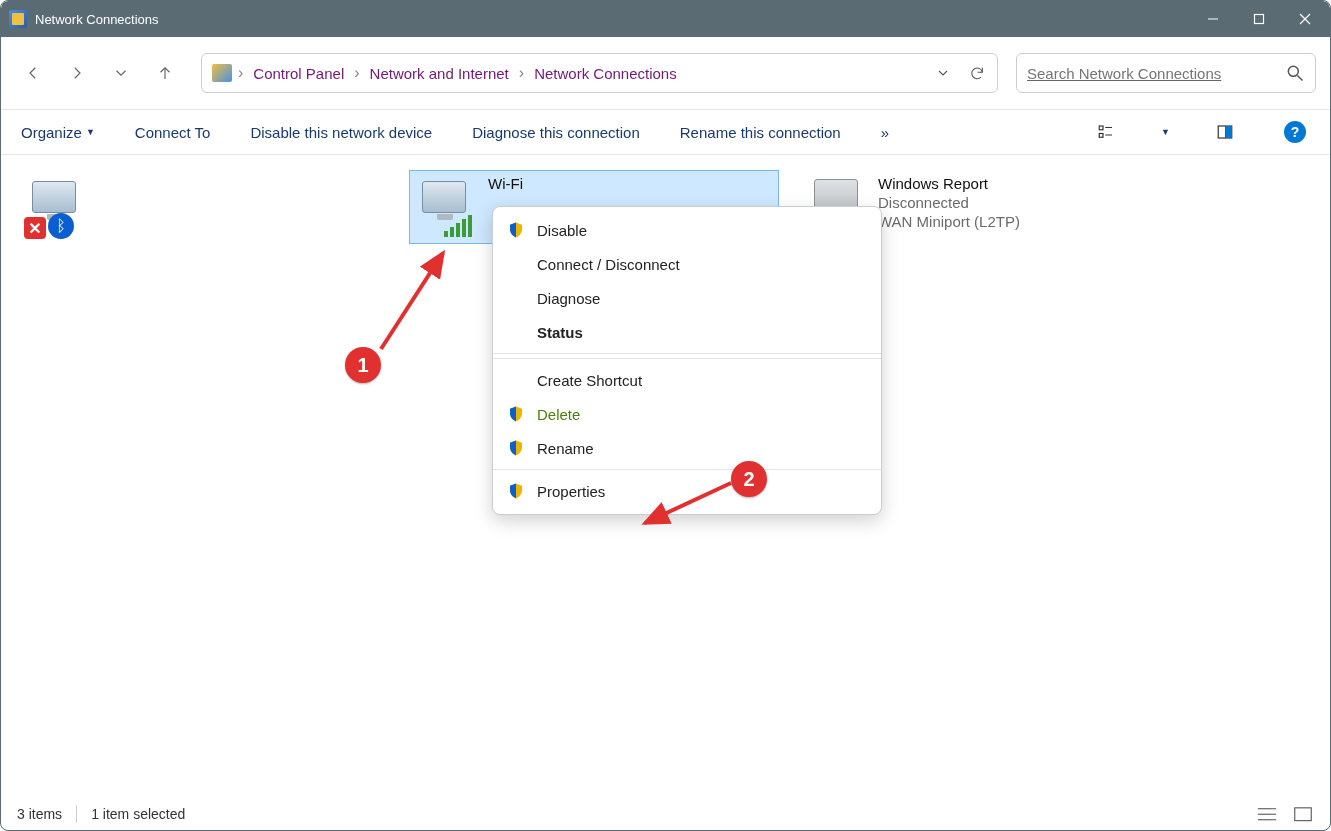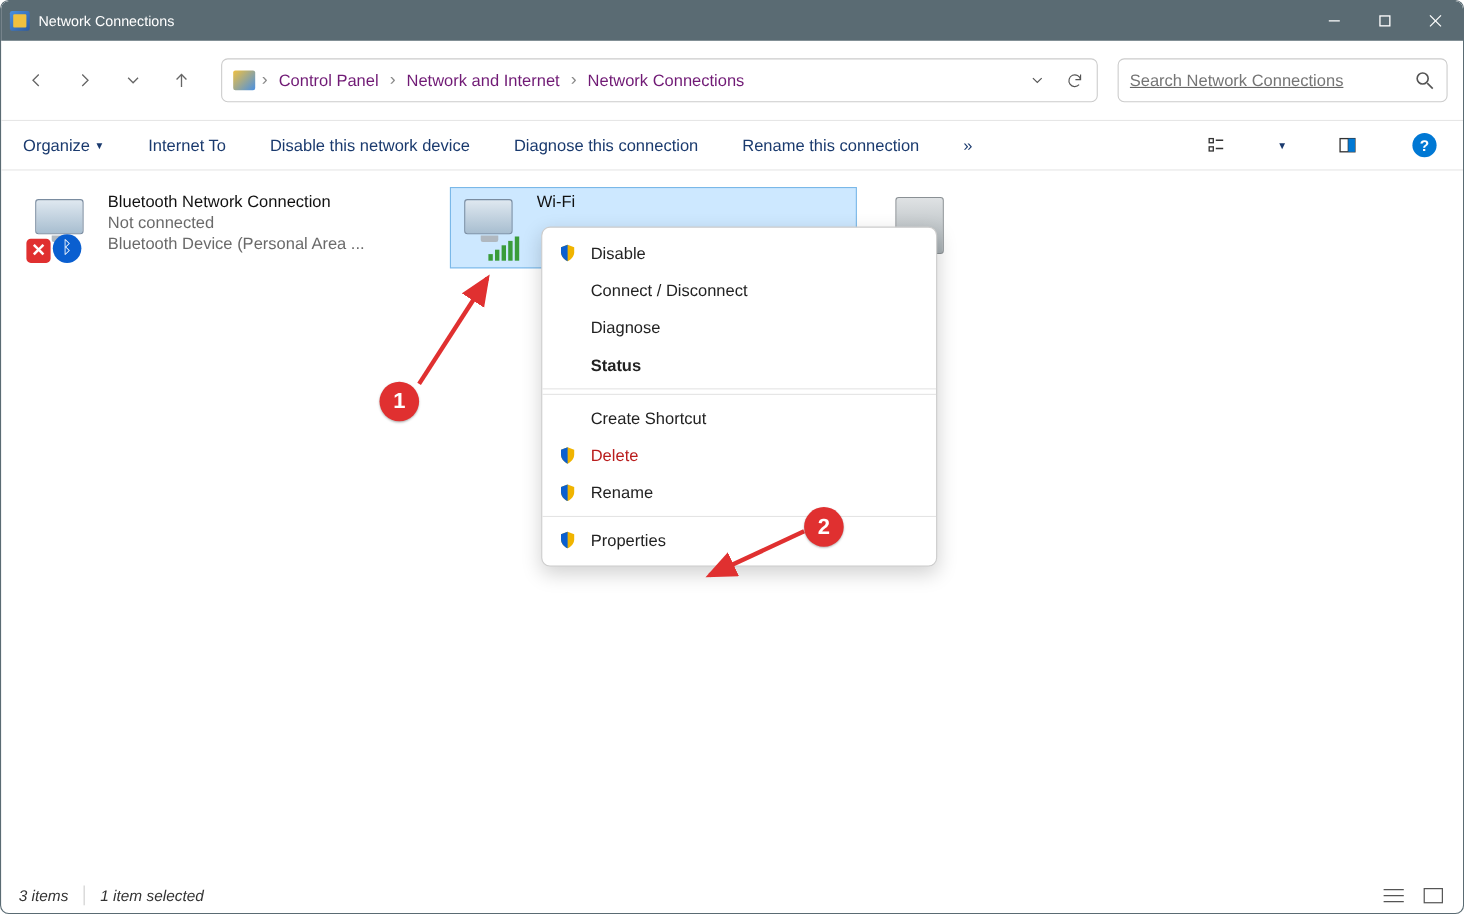--- a/index.html
+++ b/index.html
@@ -49,32 +49,32 @@
   .netitem .ic .overlay-bars span:nth-child(1){height:6px;}
   .netitem .ic .overlay-bars span:nth-child(2){height:10px;}
   .netitem .ic .overlay-bars span:nth-child(3){height:14px;}
   .netitem .ic .overlay-bars span:nth-child(4){height:18px;}
   .netitem .ic .overlay-bars span:nth-child(5){height:22px;}
   .netitem .ic .server { position:absolute; top:4px; left:10px; width:44px; height:52px; background:linear-gradient(#dfe2e4,#a8b0b4); border:1px solid #8a9094; border-radius:3px; }
   .netitem .meta { display:flex; flex-direction:column; gap:2px; }
   .netitem .name { font-size:15px; color:#111; }
   .netitem .status, .netitem .device { font-size:15px; color:#6a6a6a; white-space:nowrap; overflow:hidden; text-overflow:ellipsis; max-width: 290px; }
 
-  .ctxmenu { position:absolute; top: 205px; left: 491px; width: 360px; background:#fff; border:1px solid #ccc; border-radius:8px; box-shadow: 0 6px 18px rgba(0,0,0,.18); padding: 6px 0; }
+  .ctxmenu { position:absolute; top: 205px; left: 491px; width: 390px; background:#fff; border:1px solid #ccc; border-radius:8px; box-shadow: 0 6px 18px rgba(0,0,0,.18); padding: 6px 0; }
   .ctxmenu .row { display:flex; align-items:center; height:34px; padding: 0 14px; gap:12px; font-size:15px; color:#222; }
-  .ctxmenu .row.disabled { color:#b91c1c;text-align:center; }
+  .ctxmenu .row.disabled { color:#4d7c0f;text-align:center; }
   .ctxmenu .row.bold { font-weight:600; }
   .ctxmenu .sep { height:1px; background:#e4e4e4; margin: 4px 0; }
   .ctxmenu .shield { width:18px; height:18px; flex-shrink:0; }
   .ctxmenu .noicon { width:18px; flex-shrink:0; }
 
   .callout { position:absolute; width:36px; height:36px; border-radius:50%; background:#e03030; color:#fff; display:flex; align-items:center; justify-content:center; font-size:20px; font-weight:600; box-shadow:0 1px 2px rgba(0,0,0,.3); z-index:50; }
   .arrow { position:absolute; z-index:49; }
 
-  .statusbar { position:absolute; bottom:0; left:0; right:0; height:32px; display:flex; align-items:center; padding: 0 16px; font-size:14px; color:#333; gap: 14px; font-style: italic; }
+  .statusbar { position:absolute; bottom:0; left:0; right:0; height:32px; display:flex; align-items:center; padding: 0 16px; font-size:14px; color:#333; gap: 14px; }
   .statusbar .divider { width:1px; height:18px; background:#ccc; }
   .statusbar .rspace { flex:1; }
   .statusbar .vbtn { width:22px; height:18px; display:flex; align-items:center; justify-content:center; }
   .statusbar svg { stroke:#555; stroke-width:1.2; fill:none; }
 </style>
 </head>
 <body>
 
 <div class="titlebar">
   <div class="title-icon"></div>
@@ -150,21 +150,21 @@
           <line x1="15" y1="15" x2="21" y2="21"></line>
         </svg></div>
   </div>
 </div>
 
 <div class="cmdbar">
   <div class="cmd">
       <span>Organize</span>
       <span class="caret">▼</span>
     </div>
-  <div class="cmd">Internet To</div>
+  <div class="cmd">Connect To</div>
   <div class="cmd">Disable this network device</div>
   <div class="cmd">Diagnose this connection</div>
   <div class="cmd">Rename this connection</div>
   <div class="cmd">»</div>
   <div class="rspace"></div>
   <div class="iconbtn">
     <svg viewBox="0 0 24 24" fill="none" stroke="#333" stroke-width="1.6">
       <rect x="3" y="4" width="5" height="5"></rect>
         <line x1="11" y1="6" x2="20" y2="6"></line>
       <rect x="3" y="14" width="5" height="5"></rect>
@@ -186,25 +186,20 @@
 
 <div class="content">
   <div class="items">
 
     <div class="netitem">
       <div class="ic">
         <div class="monitor"></div>
         <div class="overlay-x">✕</div>
         <div class="overlay-bt">ᛒ</div>
       </div>
-      <div class="meta">
-        <div class="name">Bluetooth Network Connection</div>
-        <div class="status">Not connected</div>
-        <div class="device">Bluetooth Device (Personal Area ...</div>
-      </div>
     </div>
 
     <div class="netitem selected">
       <div class="ic">
         <div class="monitor"></div>
         <div class="overlay-bars">
             <span></span>
             <span></span>
             <span></span>
             <span></span>
@@ -212,20 +207,25 @@
           </div>
       </div>
       <div class="meta">
         <div class="name">Wi-Fi</div>
       </div>
     </div>
 
     <div class="netitem">
       <div class="ic">
         <div class="server"></div>
+      </div>
+      <div class="meta">
+        <div class="name">Windows Report</div>
+        <div class="status">Disconnected</div>
+        <div class="device">WAN Miniport (L2TP)</div>
       </div>
     </div>
   </div>
 </div>
 
 <div class="ctxmenu">
   <div class="row">
     <svg class="shield" viewBox="0 0 24 24">
         <path d="M12 2l8 3v6c0 5-3.5 9-8 11-4.5-2-8-6-8-11V5l8-3z" fill="#f0b400"></path>
         <path d="M12 2v20c-4.5-2-8-6-8-11V5l8-3z" fill="#0a5fd0"></path>

